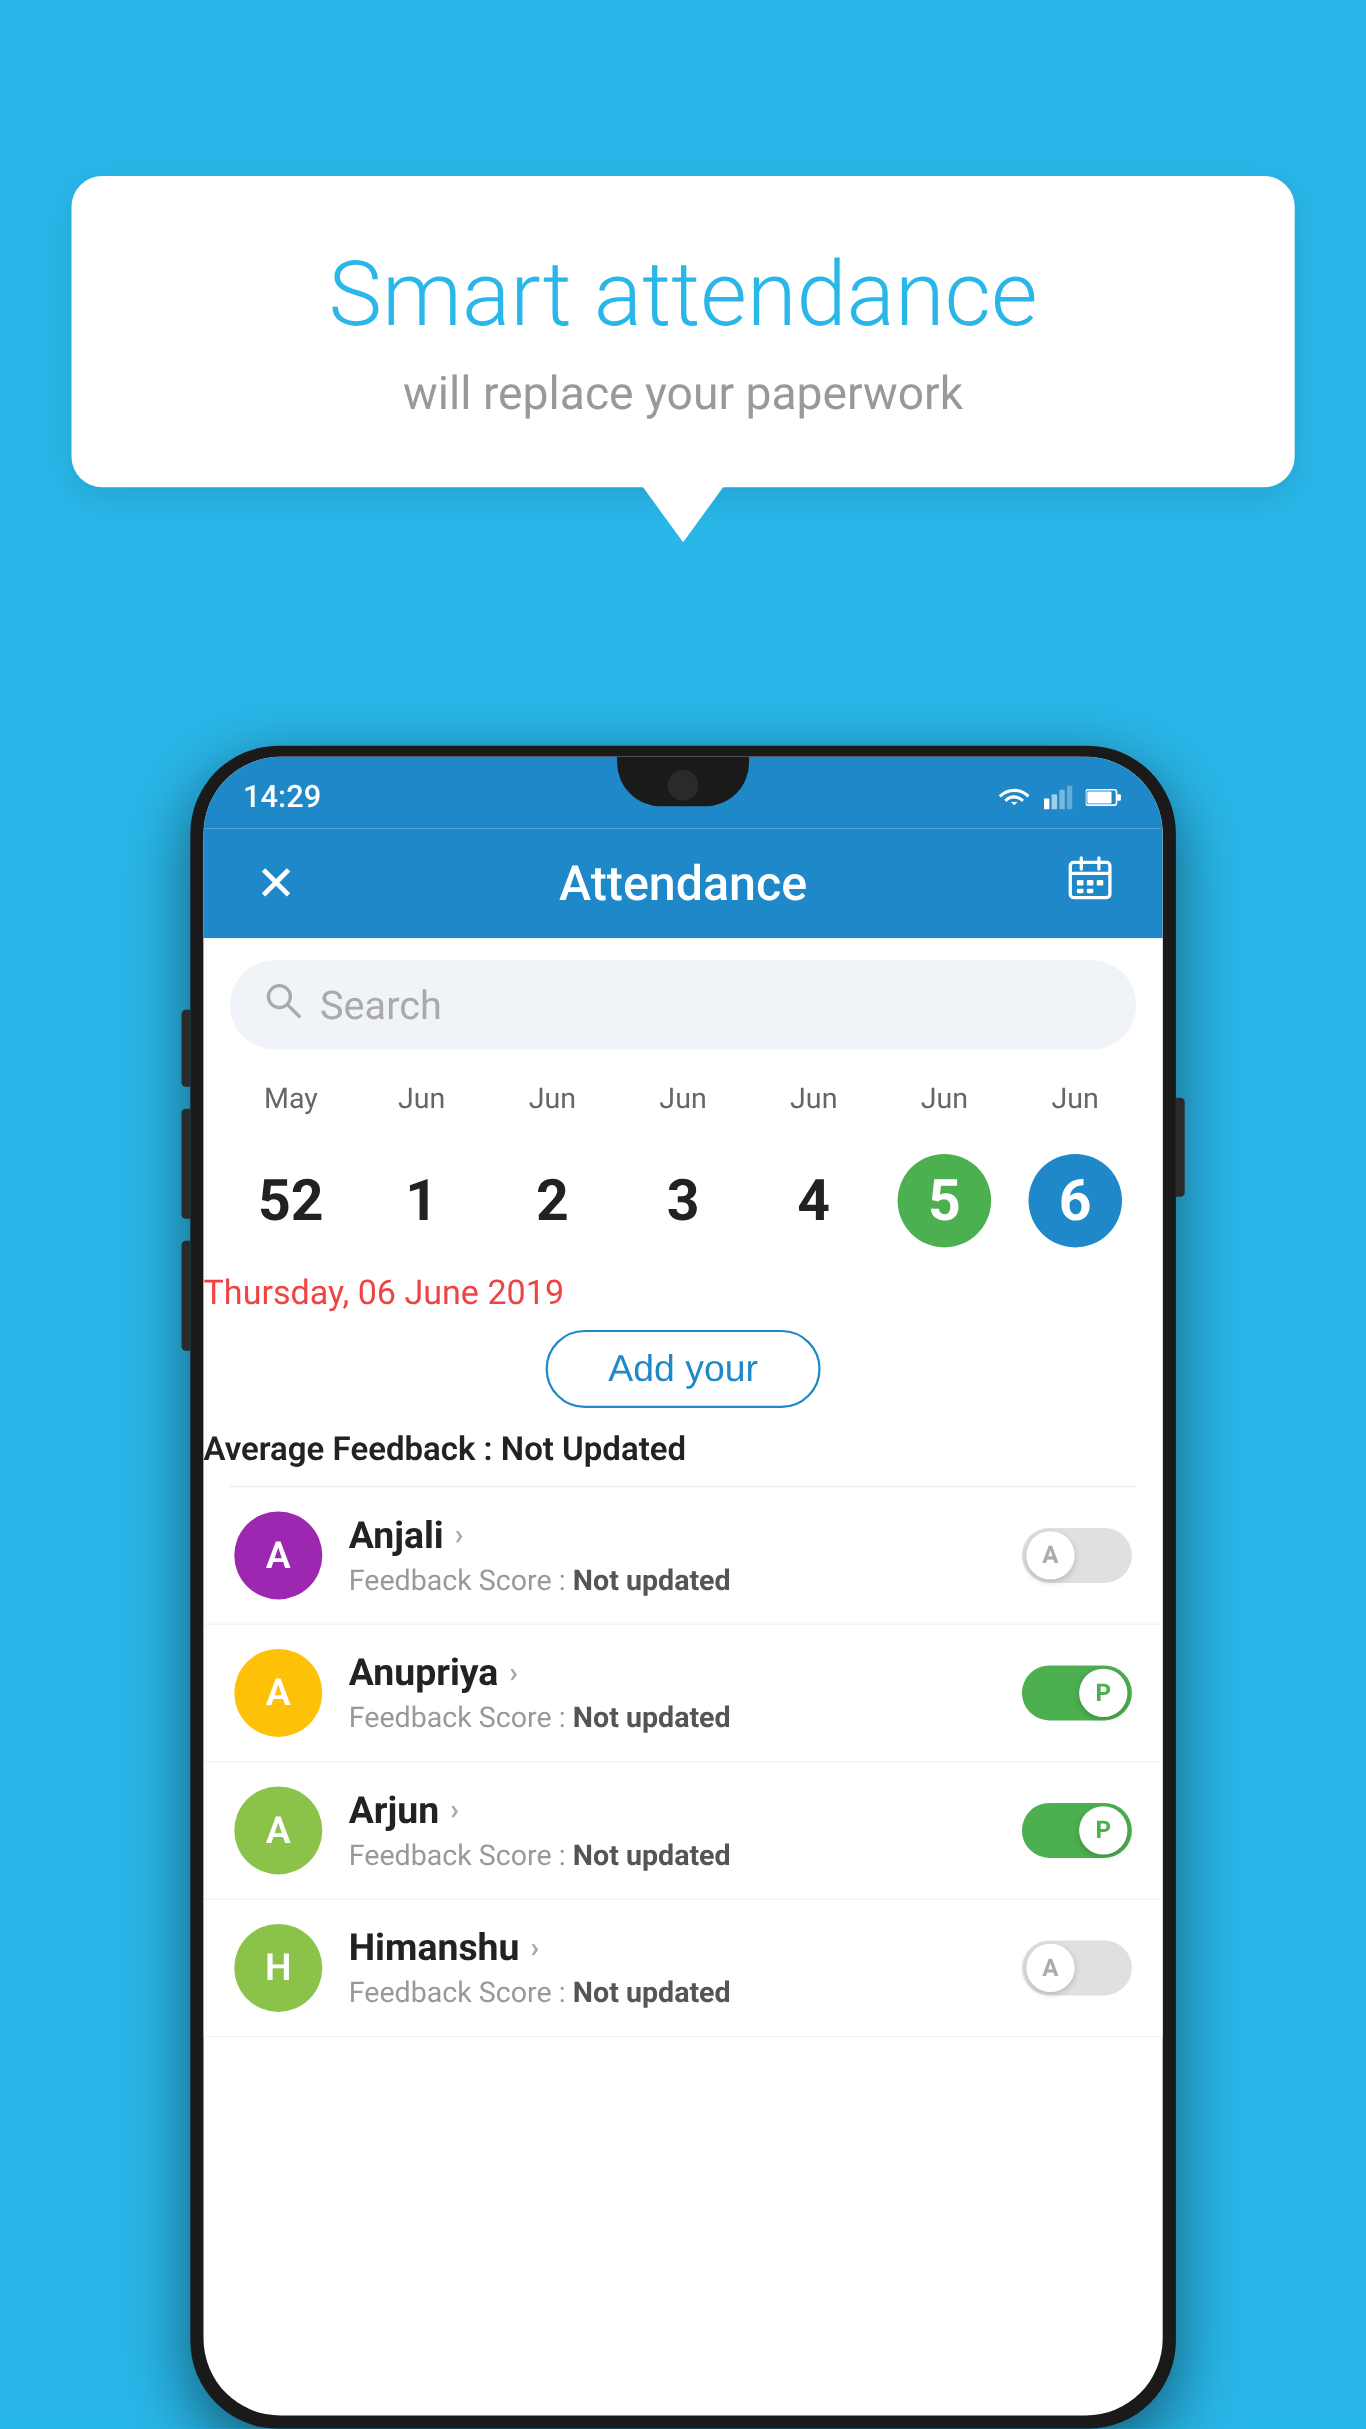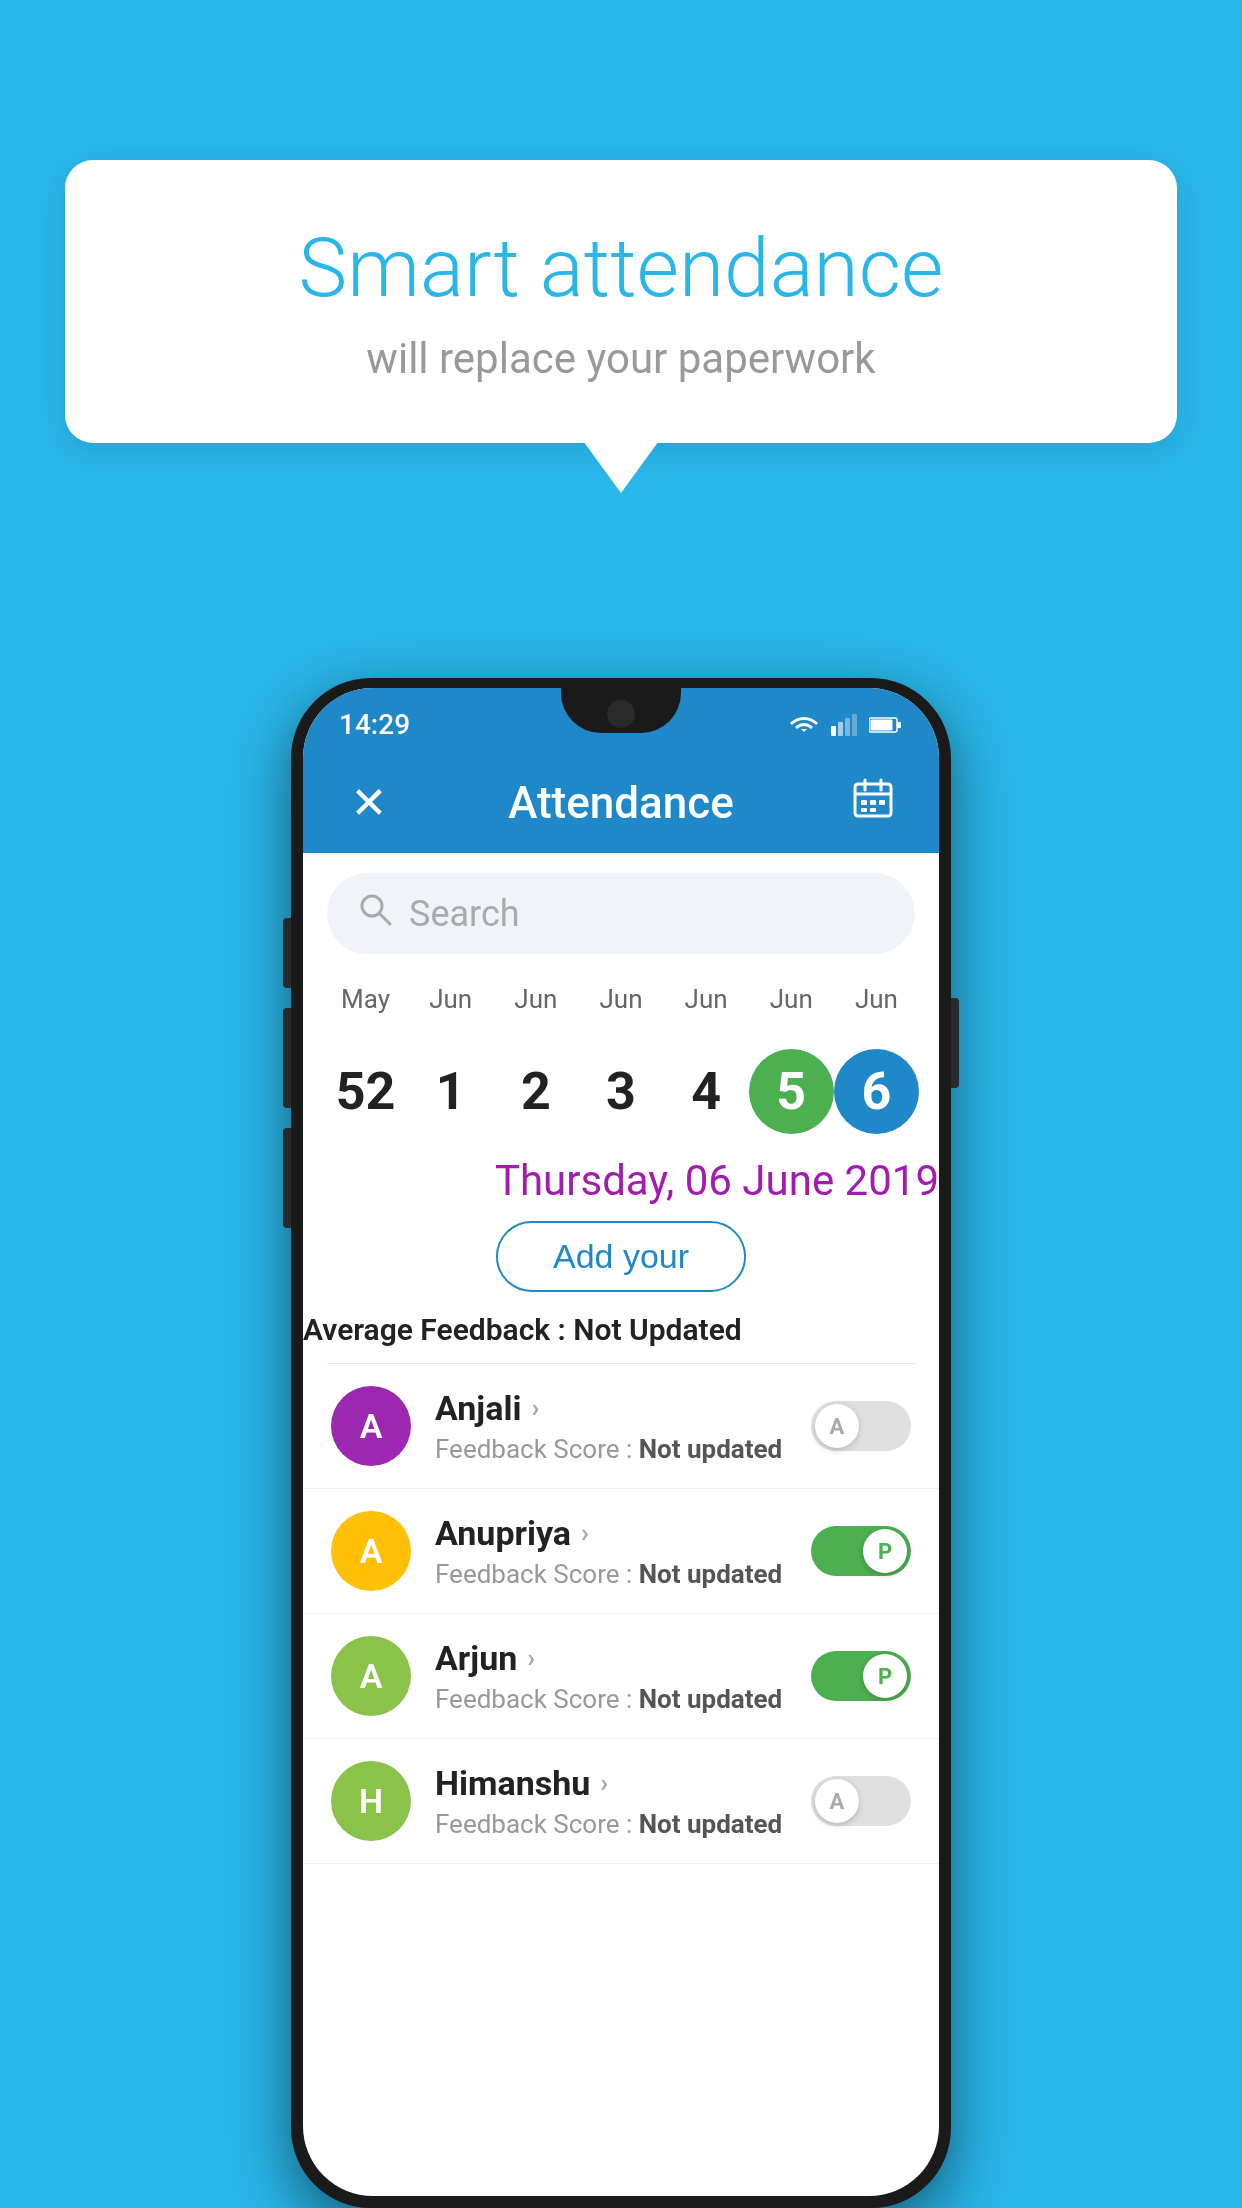--- a/index.html
+++ b/index.html
@@ -55,21 +55,21 @@
       color: #999;
       font-weight: 400;
     }
 
     
     .phone-frame {
       position: absolute;
       bottom: 0;
       left: 50%;
       transform: translateX(-50%);
-      width: 660px;
+      width: 896px;
       height: 1530px;
       background: #1a1a1a;
       border-radius: 80px;
       padding: 0;
       box-shadow: 0 20px 60px rgba(0,0,0,0.5);
     }
 
     .phone-screen {
       position: absolute;
       top: 10px;
@@ -257,23 +257,23 @@
       color: white;
     }
 
     .date-number.selected {
       background: #1e88c8;
       color: white;
     }
 
     
     .selected-date-label {
-      text-align: right;
-      font-size: 42px;
-      color: #a21caf;
+      text-align: left;
+      font-size: 31px;
+      color: #ef4444;
       margin: 22px 0 16px;
     }
 
     
     .add-topic-btn {
       display: block;
       margin: 0 auto 20px;
       border: 2px solid #1e88c8;
       border-radius: 50px;
       padding: 14px 55px;

